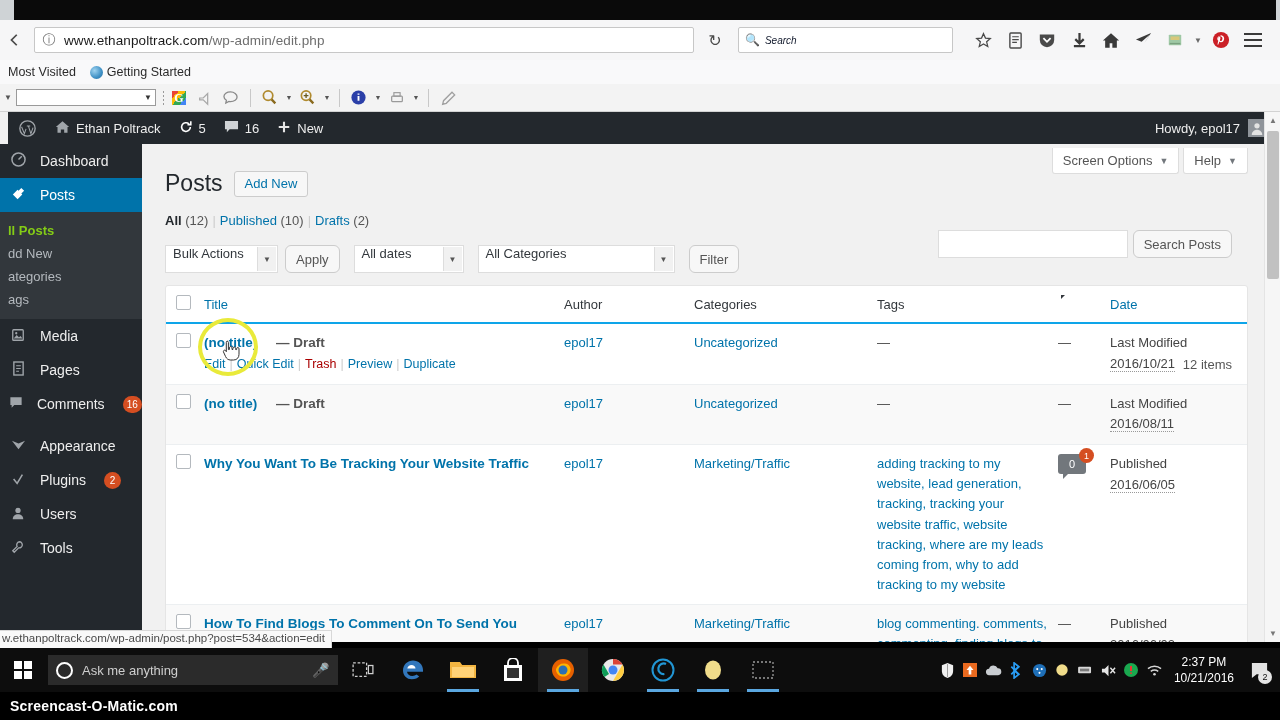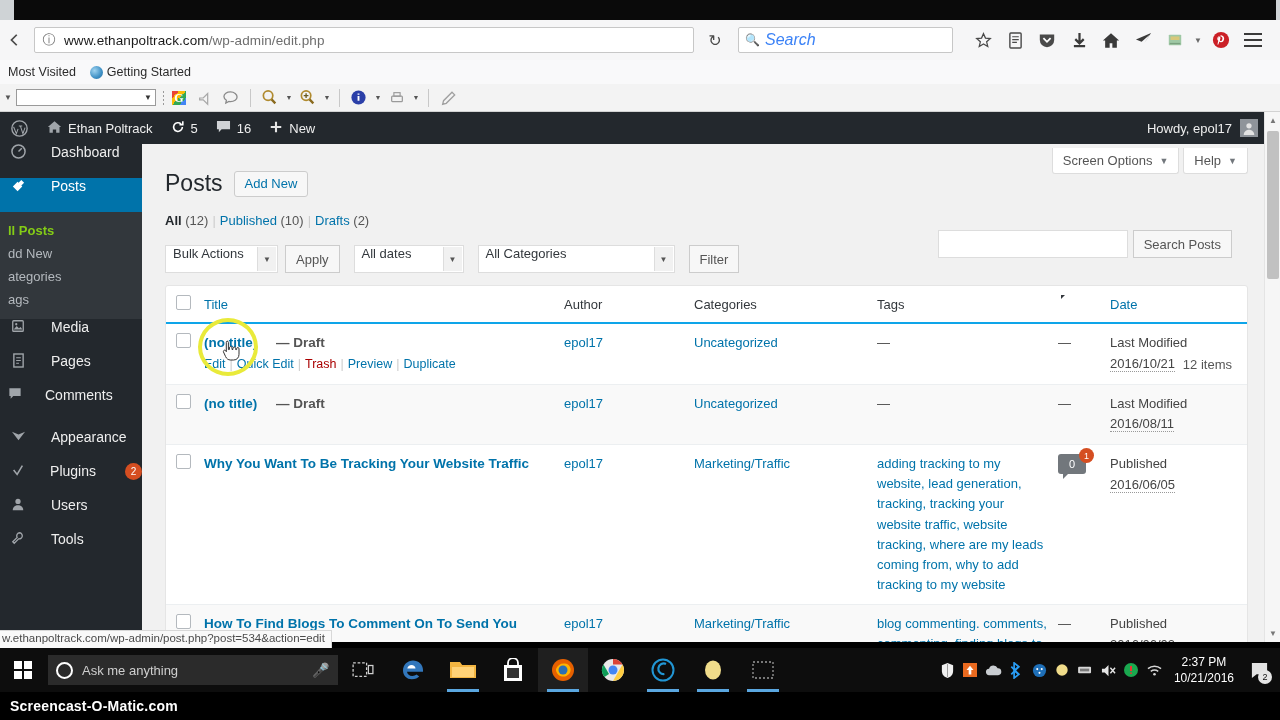--- a/index.html
+++ b/index.html
@@ -49,21 +49,21 @@
     width:30px; height:26px; margin-left:6px;
     display:flex; align-items:center; justify-content:center;
     color:#4a4a4a; font-size:16px;
   }
   .searchbar {
     width:215px; height:26px; margin-left:8px;
     background:#fff; border:1px solid #c7c7c7; border-radius:2px;
     display:flex; align-items:center; gap:5px; padding-left:6px;
   }
   .searchbar .s-icon { color:#6b6b6b; font-size:12px; }
-  .searchbar .s-text { font-size:16px; color:#3b82f6; font-style:italic; }
+  .searchbar .s-text { font-size:10px; color:#0f172a; font-style:italic; }
 
   .chrome-icons { display:flex; align-items:center; gap:0px; margin-left:14px; }
   .cicon {
     width:32px; height:28px;
     display:flex; align-items:center; justify-content:center;
     color:#4a4a4a;
   }
   .cicon.small-caret { width:14px; font-size:8px; color:#6a6a6a; }
 
   .bookmarks-bar {
@@ -101,38 +101,38 @@
   .tiny-caret { font-size:7px; color:#555; width:12px; text-align:center; }
 
   
   .viewport {
     position:absolute; left:0; top:112px; width:1280px; height:530px;
     background:#f1f1f1; overflow:hidden;
   }
 
   
   .adminbar {
-    position:absolute; left:0; top:0; width:1264px; height:32px;
+    position:absolute; left:8px; top:0; width:1264px; height:32px;
     background:#23282d; color:#eee; display:flex; align-items:center;
     font-size:13px;
   }
   .ab-item { display:flex; align-items:center; gap:6px; padding:0 9px; height:32px; color:#eee; }
   .ab-logo { width:20px; display:flex; align-items:center; justify-content:center; color:#a0a5aa; }
   .ab-right { margin-left:auto; display:flex; align-items:center; padding-right:6px; gap:8px; }
   .ab-avatar { width:18px; height:18px; background:#8f949a; display:flex;align-items:center;justify-content:center; }
   .ab-avatar svg { width:14px; height:14px; }
 
   
   .wp-sidebar {
     position:absolute; left:0; top:32px; width:142px; bottom:0;
     background:#23282d; color:#eee; font-size:14px;
     overflow:hidden;
   }
   .menu-item {
-    display:flex; align-items:flex-start; gap:23px; height:34px;
+    display:flex; align-items:center; gap:12px; height:34px;
     padding-left:8px; color:#eee; position:relative;
   }
   .menu-item .mi-ico { width:20px; text-align:center; color:#a0a5aa; font-size:14px; }
   .menu-item.current { background:#0073aa; color:#fff; }
   .menu-item.current .mi-ico { color:#fff; }
   .menu-item.current::after {
     content:""; position:absolute; right:-8px; top:50%; margin-top:-8px;
     border-top:8px solid transparent; border-bottom:8px solid transparent;
     border-right:8px solid #f1f1f1;
   }
@@ -174,21 +174,21 @@
   .subsubsub .cur { color:#23282d; font-weight:600; }
   .subsubsub .sep { color:#ccc; padding:0 4px; }
   .subsubsub .cnt { color:#555;margin-top:12px; }
 
   .searchbox { position:absolute; right:32px; top:86px; display:flex; gap:5px; }
   .searchbox input {
     width:190px; height:28px; border:1px solid #ddd; background:#fff;
     font-size:13px; padding:0 6px; font-family:"Liberation Sans", sans-serif;
   }
   .btn-secondary {
-    background:#f7f7f7; border:1px solid #ccc; border-radius:0;
+    background:#f7f7f7; border:1px solid #ccc; border-radius:6px;
     font-size:13px; color:#555; height:28px; padding:0 10px;
     font-family:"Liberation Sans", sans-serif;
   }
 
   .tablenav {
     display:flex; align-items:center; gap:7px; padding:17px 0 0 23px;
   }
   .sel {
     height:28px; border:1px solid #ddd; background:#fff; font-size:13px;
     color:#32373c; display:flex; align-items:flex-start; position:relative;

